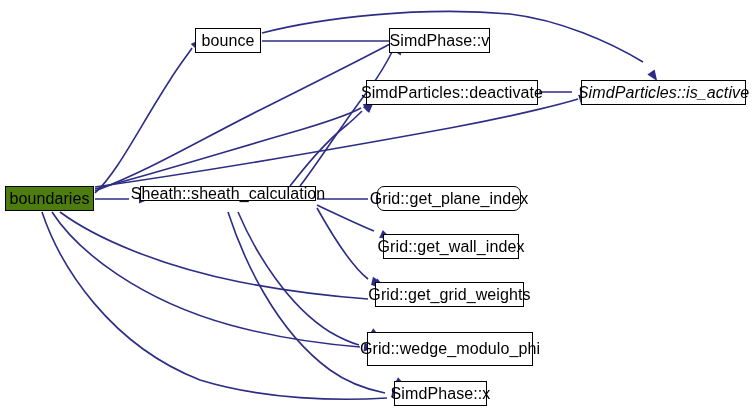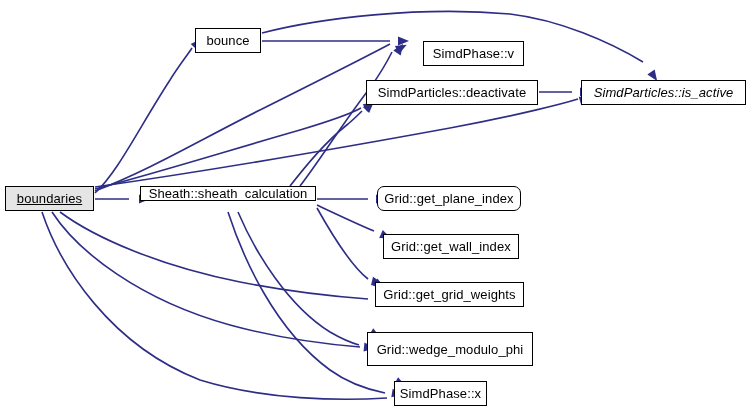--- a/index.html
+++ b/index.html
@@ -30,32 +30,31 @@
   .edge-head {
     fill: #2d2d86;
     stroke: none;
   }
   .node-box {
     position: absolute;
     box-sizing: border-box;
     border: 1px solid #000000;
     background: #ffffff;
     color: #000000;
-    font-size: 13px;
+    font-size: 16px;
     line-height: 1;
     display: flex;
     align-items: center;
     justify-content: center;
     white-space: nowrap;
     letter-spacing: 0.1px;
     z-index: 5;
   }
   .node-box.root {
-    background: #e5e5e5;
-    text-decoration: underline;
+    background: #4d7c0f;
   }
   .node-label {
     display: block;
     padding: 0 4px;
   }
 </style>
 </head>
 <body>
 
 <div id="graph-canvas">
@@ -106,21 +105,21 @@
   <div id="nodes-layer">
       <div class="node-box root" style="left: 5px; top: 186px; width: 89px; height: 25px;">
         <span class="node-label">boundaries</span>
       </div>
       <div class="node-box" style="left: 195px; top: 28px; width: 66px; height: 25px;">
         <span class="node-label">bounce</span>
       </div>
       <div class="node-box" style="left: 140px; top: 186px; width: 176px; height: 15px;">
         <span class="node-label">Sheath::sheath_calculation</span>
       </div>
-      <div class="node-box" style="left: 423px; top: 28px; width: 101px; height: 25px; margin-top: 13px;">
+      <div class="node-box" style="left: 389px; top: 28px; width: 101px; height: 25px;">
         <span class="node-label">SimdPhase::v</span>
       </div>
       <div class="node-box" style="left: 366px; top: 80px; width: 172px; height: 25px;">
         <span class="node-label">SimdParticles::deactivate</span>
       </div>
       <div class="node-box" style="left: 581px; top: 80px; width: 165px; height: 25px; font-style: italic;">
         <span class="node-label">SimdParticles::is_active</span>
       </div>
       <div class="node-box" style="left: 377px; top: 186px; width: 144px; height: 25px; border-radius: 7px;">
         <span class="node-label">Grid::get_plane_index</span>

